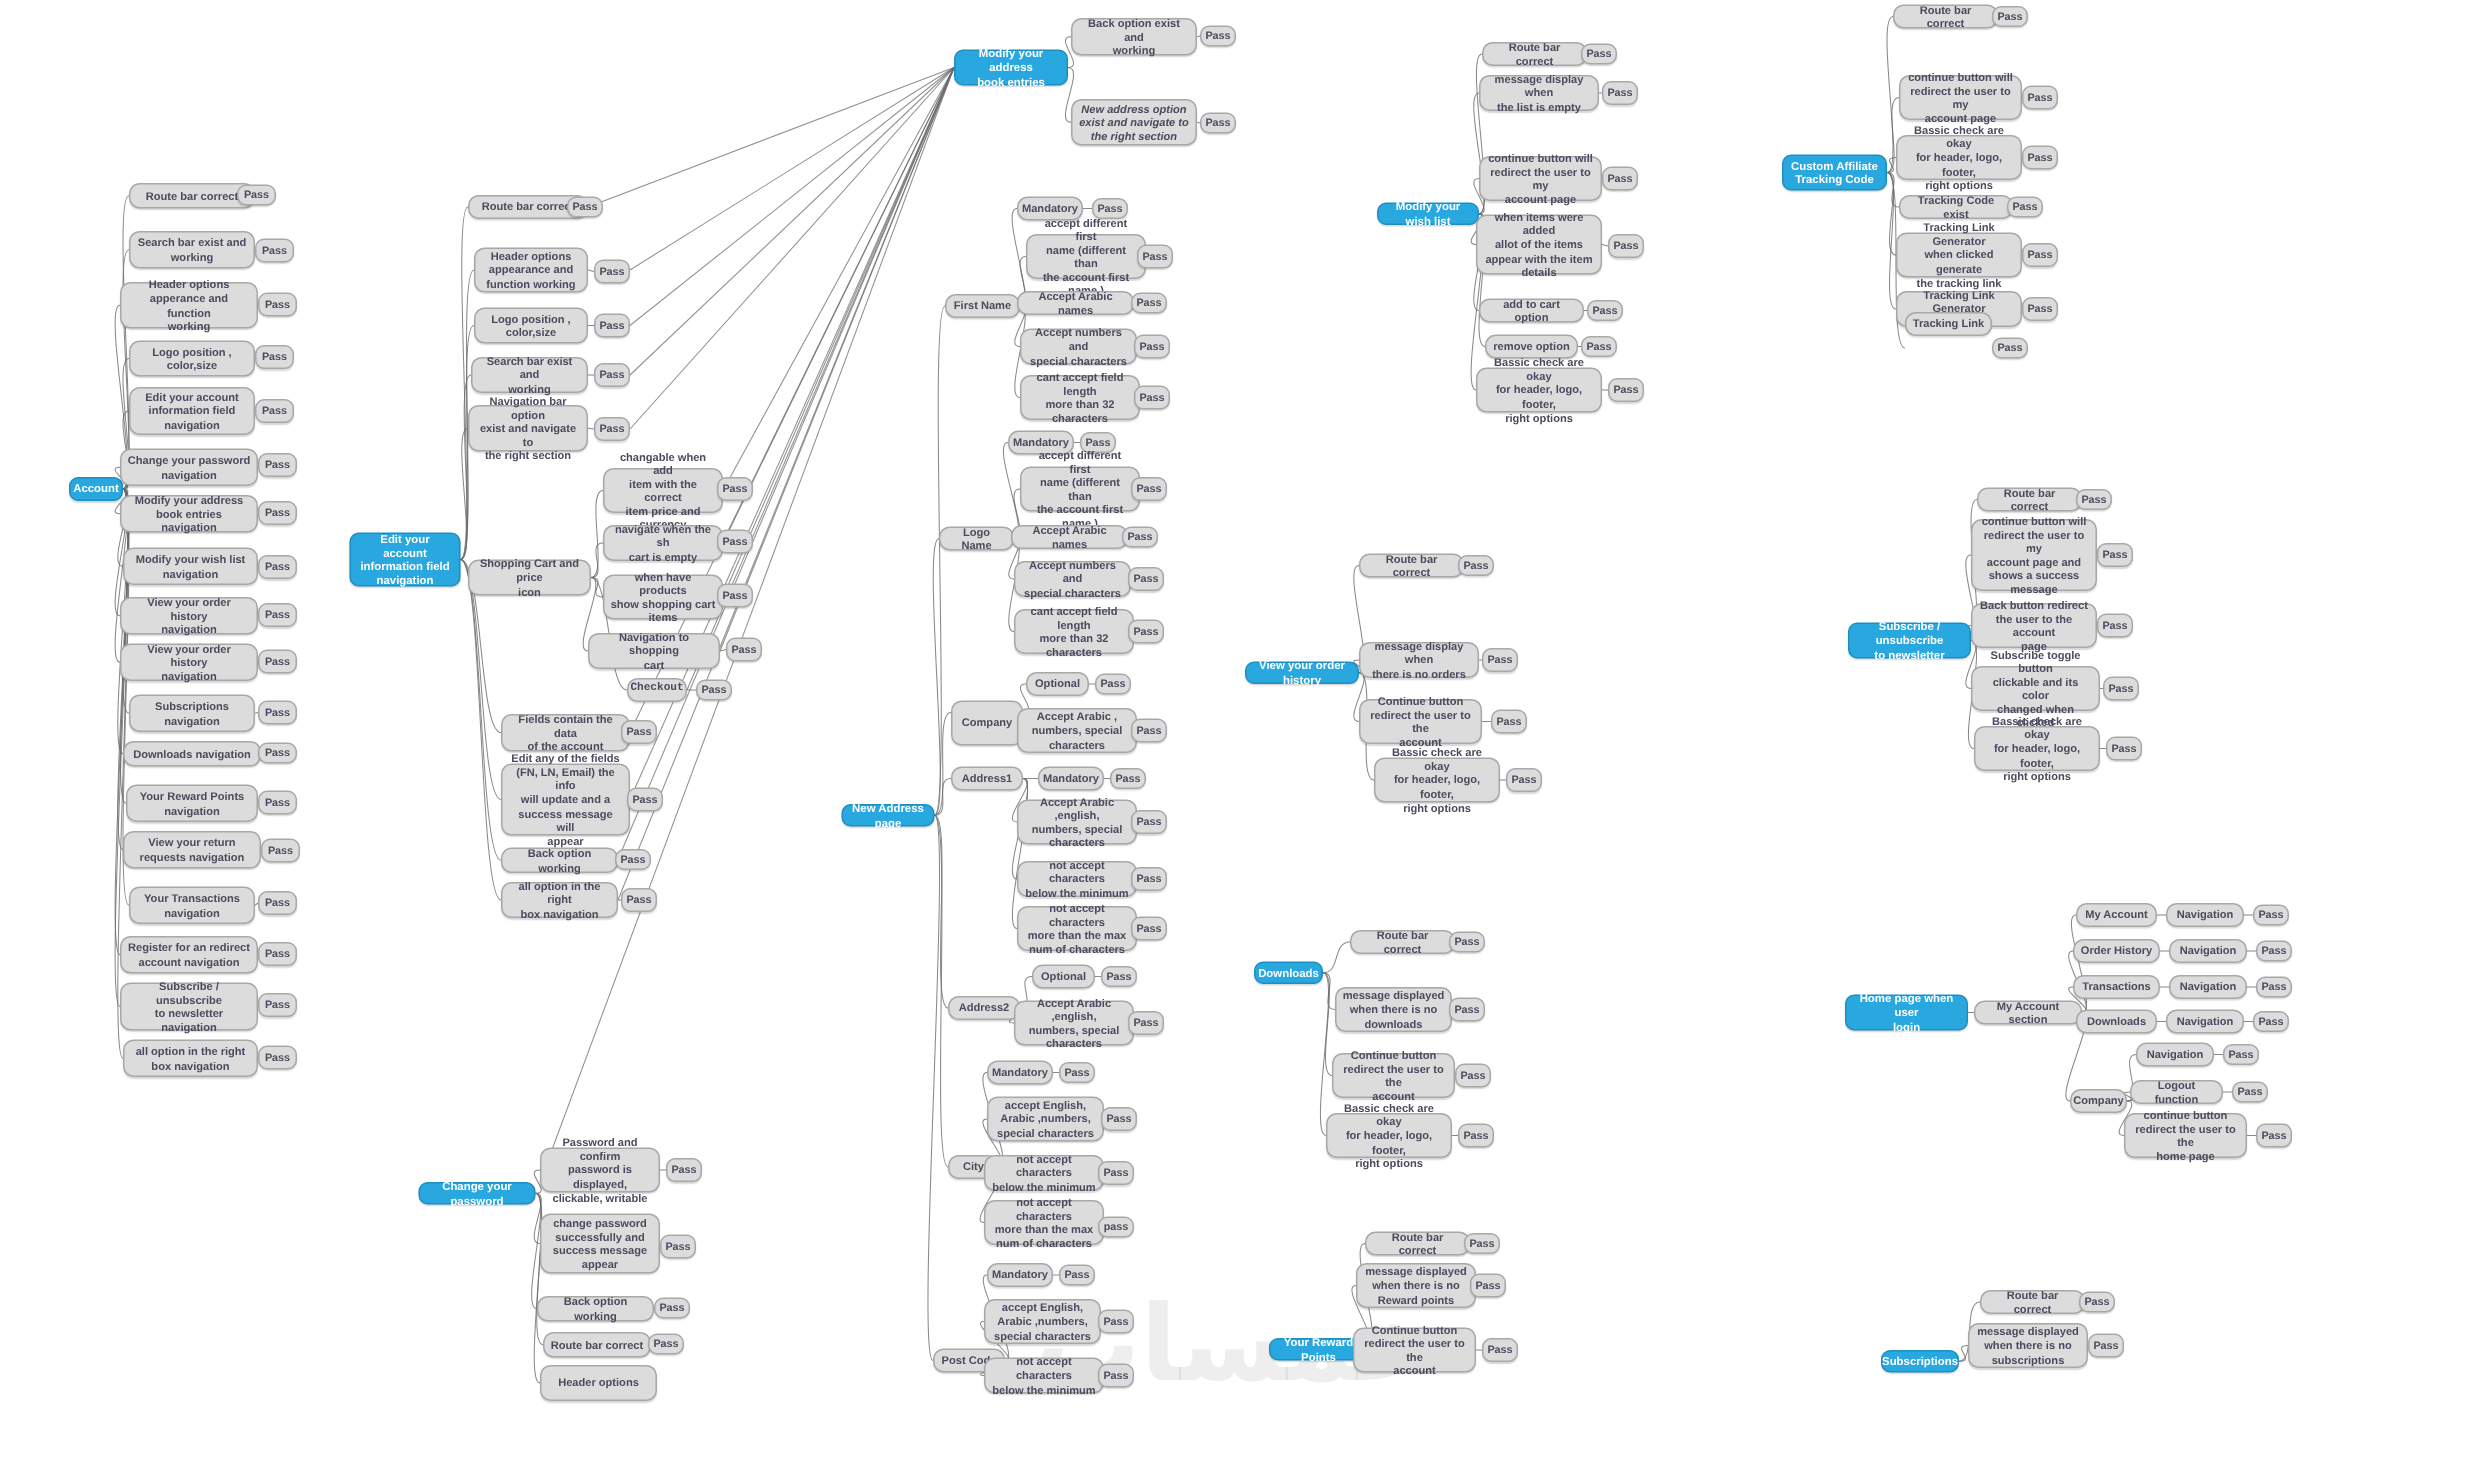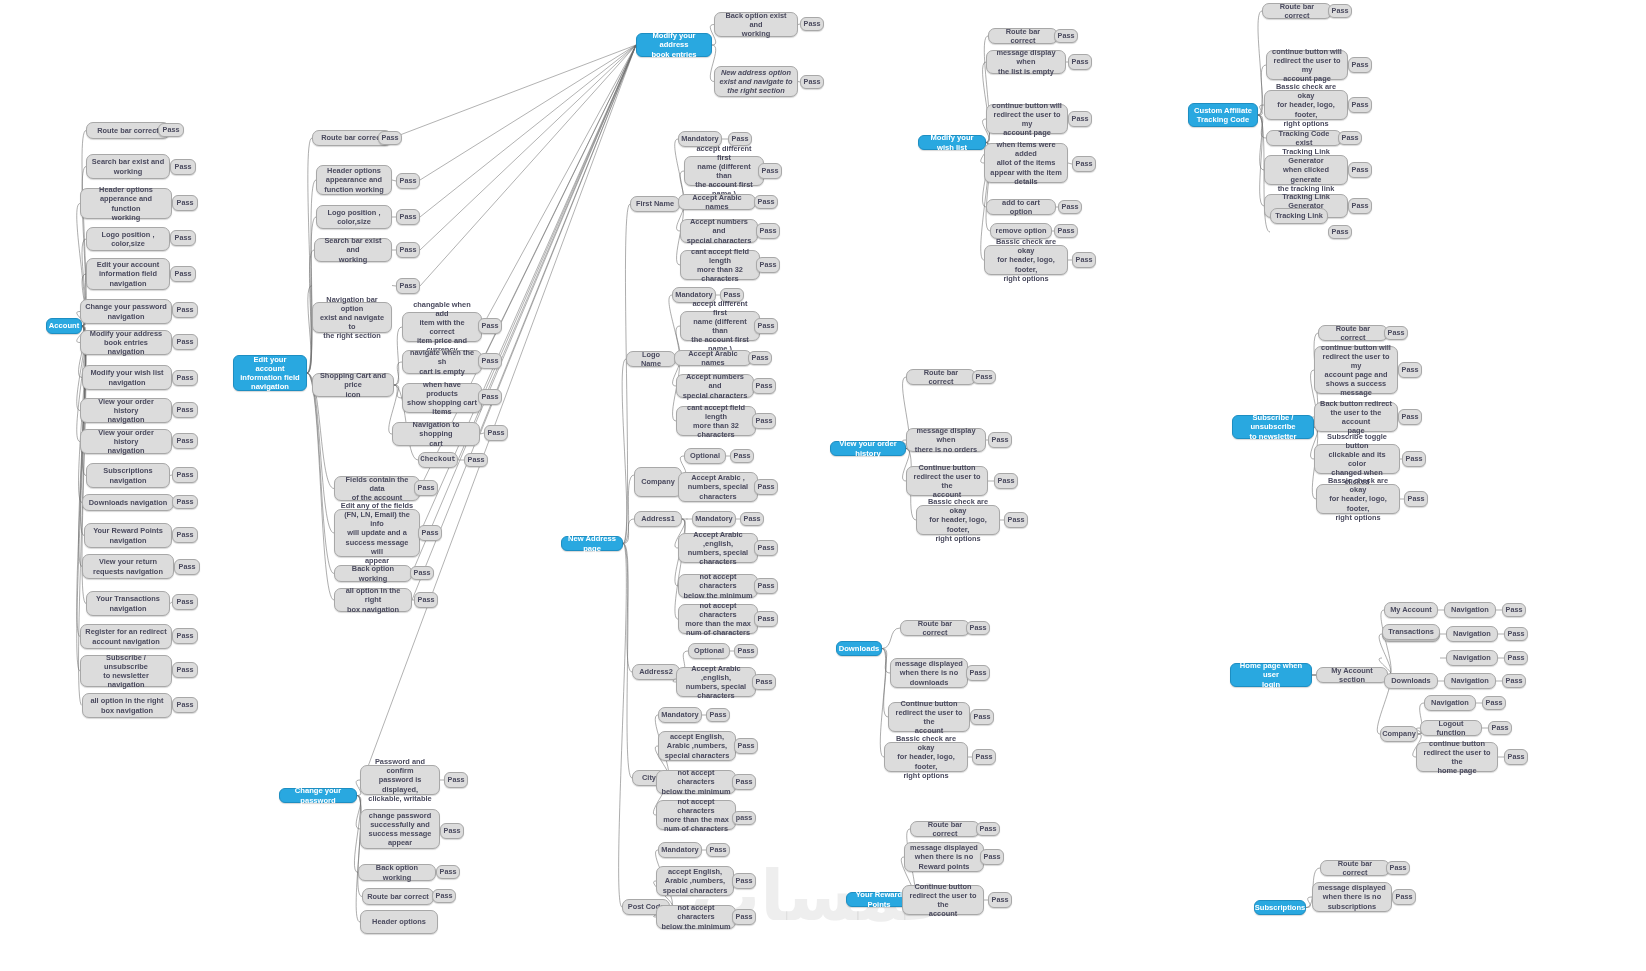--- a/index.html
+++ b/index.html
@@ -367,21 +367,21 @@
       <div class="node" style="left: 316px; top: 165px; width: 76px; height: 30px;">Header options
 appearance and
 function working</div>
       <div class="node pass" style="left: 396px; top: 173px; width: 24px; height: 16px;">Pass</div>
       <div class="node" style="left: 316px; top: 205px; width: 76px; height: 24px;">Logo position ,
 color,size</div>
       <div class="node pass" style="left: 396px; top: 209px; width: 24px; height: 16px;">Pass</div>
       <div class="node" style="left: 314px; top: 238px; width: 78px; height: 24px;">Search bar exist and
 working</div>
       <div class="node pass" style="left: 396px; top: 242px; width: 24px; height: 16px;">Pass</div>
-      <div class="node" style="left: 312px; top: 270px; width: 80px; height: 31px; margin-top: 32px;">Navigation bar option
+      <div class="node" style="left: 312px; top: 270px; width: 80px; height: 31px;">Navigation bar option
 exist and navigate to
 the right section</div>
       <div class="node pass" style="left: 396px; top: 278px; width: 24px; height: 16px;">Pass</div>
       <div class="node" style="left: 334px; top: 476px; width: 86px; height: 25px;">Fields contain the data
 of the account</div>
       <div class="node pass" style="left: 414px; top: 480px; width: 24px; height: 16px;">Pass</div>
       <div class="node" style="left: 334px; top: 509px; width: 86px; height: 48px;">Edit any of the fields
 (FN, LN, Email) the info
 will update and a
 success message will
@@ -629,21 +629,21 @@
       <div class="node pass" style="left: 1404px; top: 491px; width: 24px; height: 16px;">Pass</div>
       <div class="node root" style="left: 1230px; top: 663px; width: 82px; height: 24px;">Home page when user
 login</div>
       <div class="node" style="left: 1316px; top: 667px; width: 72px; height: 16px;">My Account section</div>
       <div class="node" style="left: 1384px; top: 602px; width: 54px; height: 16px;">My Account</div>
       <div class="node" style="left: 1444px; top: 602px; width: 52px; height: 16px;">Navigation</div>
       <div class="node pass" style="left: 1502px; top: 603px; width: 24px; height: 14px;">Pass</div>
       <div class="node" style="left: 1382px; top: 626px; width: 58px; height: 16px;">Order History</div>
       <div class="node" style="left: 1446px; top: 626px; width: 52px; height: 16px;">Navigation</div>
       <div class="node pass" style="left: 1504px; top: 627px; width: 24px; height: 14px;">Pass</div>
-      <div class="node" style="left: 1382px; top: 624px; width: 58px; height: 16px;">Transactions</div>
+      <div class="node" style="left: 1382px; top: 650px; width: 58px; height: 16px;">Transactions</div>
       <div class="node" style="left: 1446px; top: 650px; width: 52px; height: 16px;">Navigation</div>
       <div class="node pass" style="left: 1504px; top: 651px; width: 24px; height: 14px;">Pass</div>
       <div class="node" style="left: 1384px; top: 673px; width: 54px; height: 16px;">Downloads</div>
       <div class="node" style="left: 1444px; top: 673px; width: 52px; height: 16px;">Navigation</div>
       <div class="node pass" style="left: 1502px; top: 674px; width: 24px; height: 14px;">Pass</div>
       <div class="node" style="left: 1380px; top: 726px; width: 38px; height: 16px;">Company</div>
       <div class="node" style="left: 1424px; top: 695px; width: 52px; height: 16px;">Navigation</div>
       <div class="node pass" style="left: 1482px; top: 696px; width: 24px; height: 14px;">Pass</div>
       <div class="node" style="left: 1420px; top: 720px; width: 62px; height: 16px;">Logout function</div>
       <div class="node pass" style="left: 1488px; top: 721px; width: 24px; height: 14px;">Pass</div>

